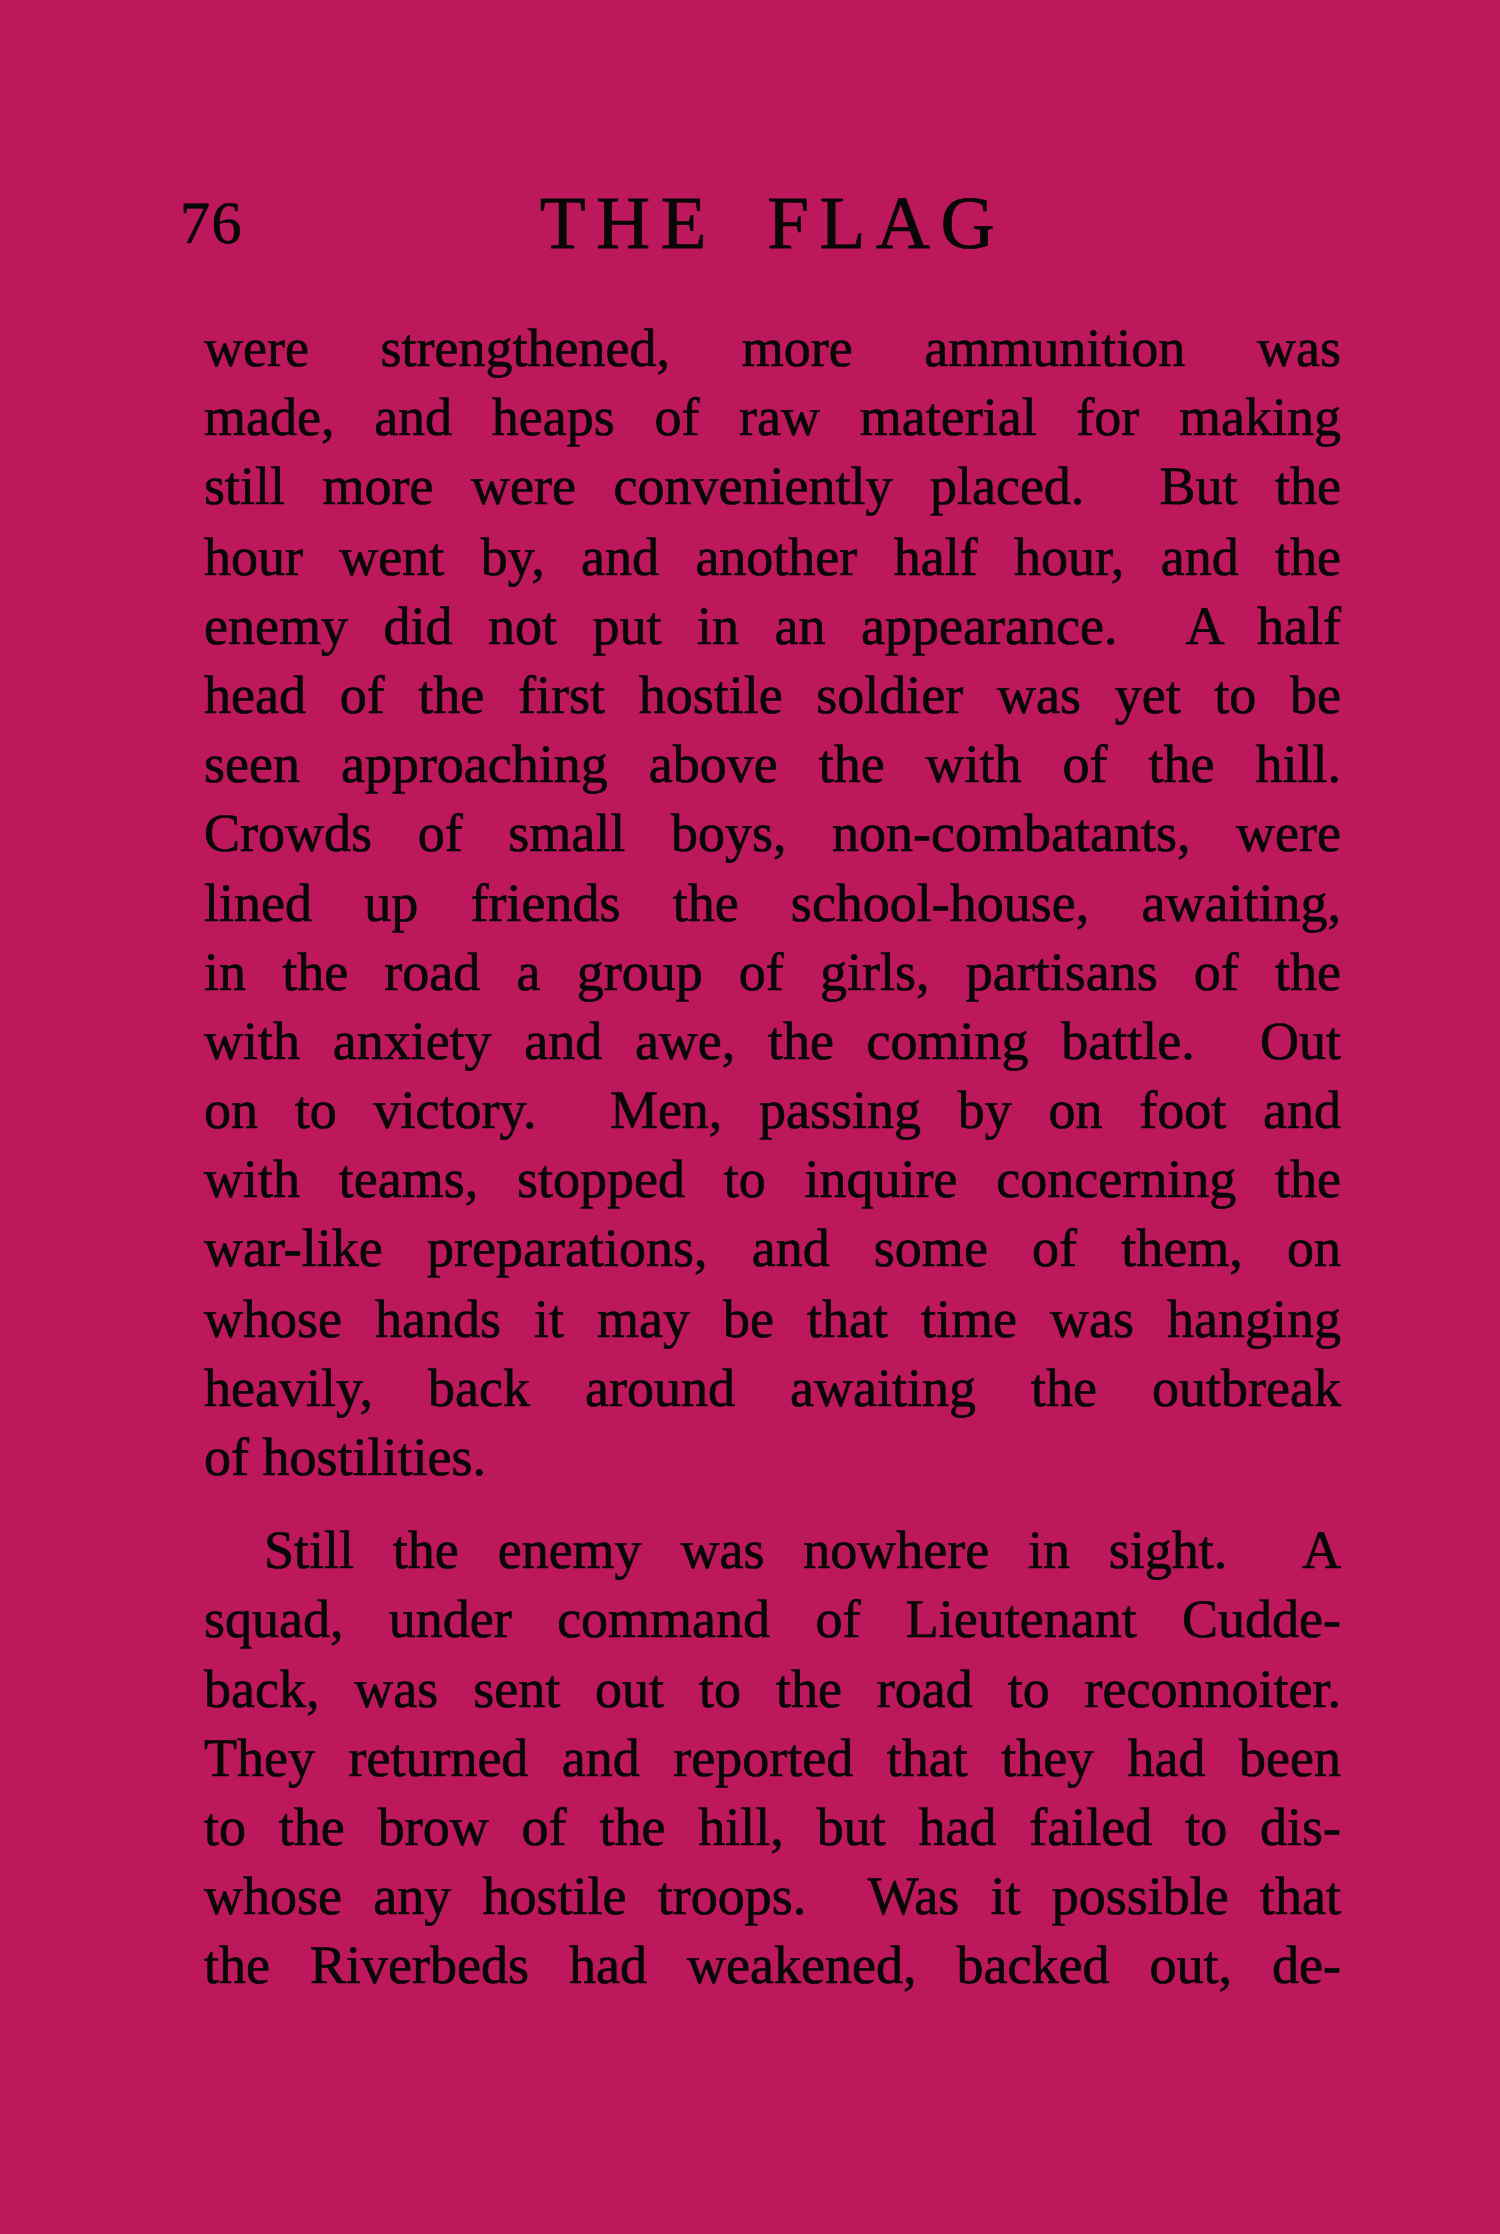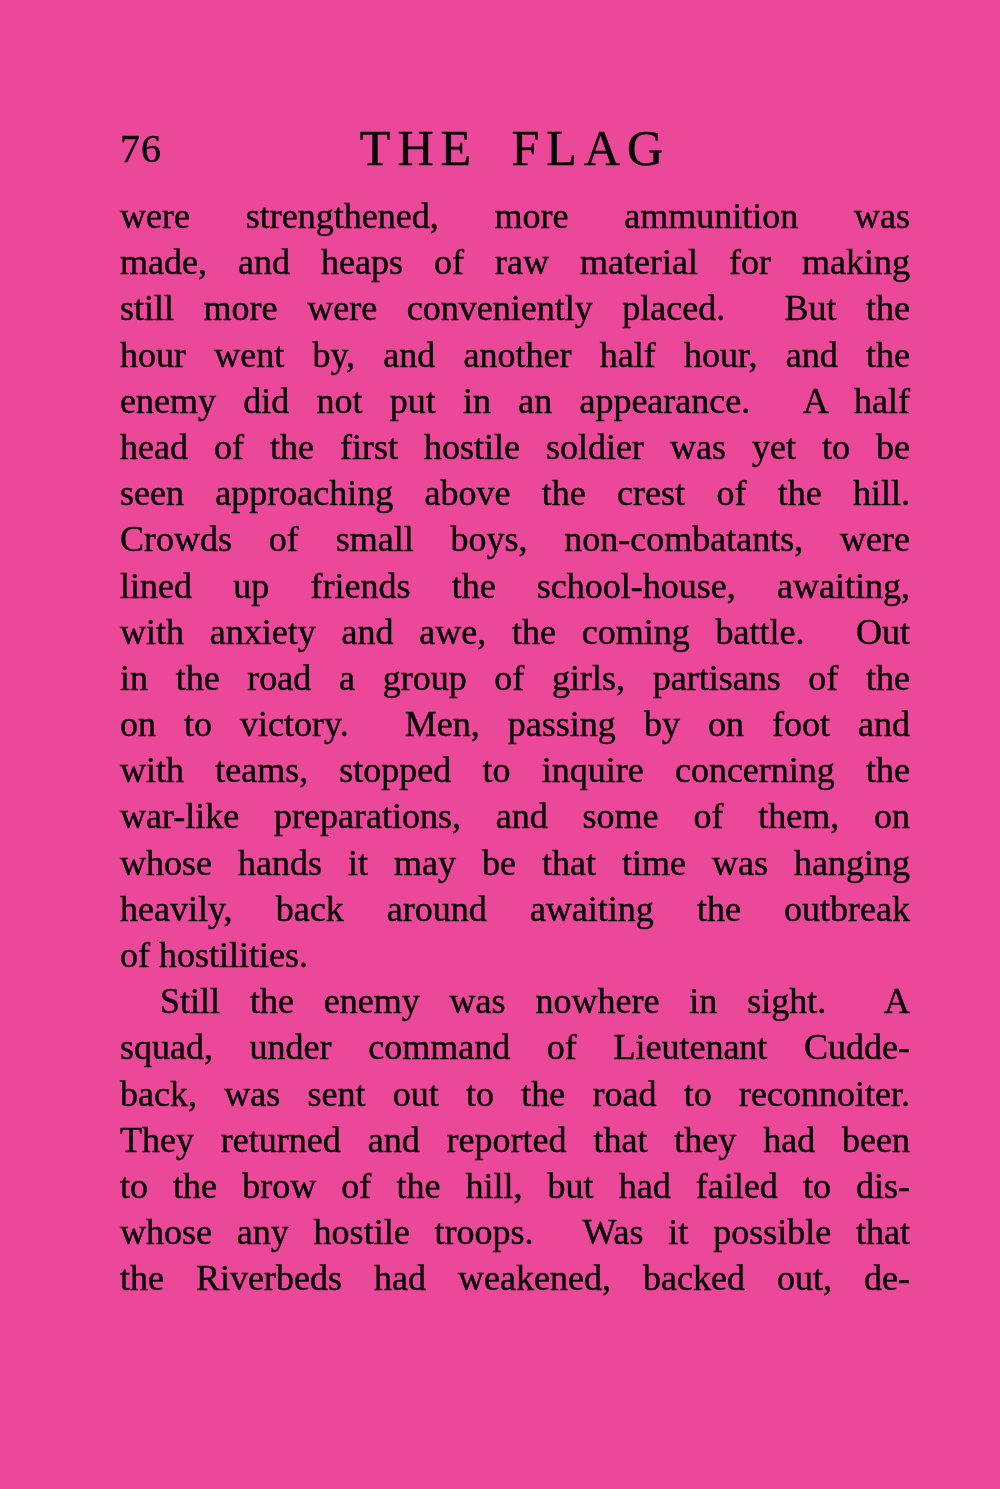--- a/index.html
+++ b/index.html
@@ -4,21 +4,21 @@
 <style>
   html, body {
     margin: 0;
     padding: 0;
     background: #ffffff;
   }
   .page {
     position: relative;
     width: 1000px;
     height: 1489px;
-    background: #ec4899;
+    background: #be185d;
     overflow: hidden;
     font-family: "Liberation Serif", "DejaVu Serif", serif;
     color: #070707;
   }
   .header-pagenum {
     position: absolute;
     left: 120px;
     top: 128px;
     font-size: 40px;
     line-height: 42px;
@@ -39,21 +39,21 @@
   }
   .page-body {
     position: absolute;
     left: 120px;
     top: 193px;
     width: 790px;
     font-size: 36px;
     line-height: 46.2px;
     -webkit-text-stroke: 0.45px #070707;
   }
-  .paragraph { margin: 0; padding: 0; }
+  .paragraph { margin: 16px; padding: 0; }
   .text-line {
     text-align: justify;
     text-align-last: justify;
     white-space: pre-wrap;
     height: 46.2px;
     overflow: visible;
   }
   .text-line.last-left {
     text-align-last: left;
   }
@@ -68,25 +68,25 @@
   <div class="header-pagenum">76</div>
   <div class="header-title">THE FLAG</div>
   <div class="page-body" id="page-body">
       <div class="paragraph">
         <div class="text-line">were strengthened, more ammunition was</div>
         <div class="text-line">made, and heaps of raw material for making</div>
         <div class="text-line">still more were conveniently placed.  But the</div>
         <div class="text-line">hour went by, and another half hour, and the</div>
         <div class="text-line">enemy did not put in an appearance.  A half</div>
         <div class="text-line">head of the first hostile soldier was yet to be</div>
-        <div class="text-line">seen approaching above the crest of the hill.</div>
+        <div class="text-line">seen approaching above the with of the hill.</div>
         <div class="text-line">Crowds of small boys, non-combatants, were</div>
         <div class="text-line">lined up friends the school-house, awaiting,</div>
+        <div class="text-line">in the road a group of girls, partisans of the</div>
         <div class="text-line">with anxiety and awe, the coming battle.  Out</div>
-        <div class="text-line">in the road a group of girls, partisans of the</div>
         <div class="text-line">on to victory.  Men, passing by on foot and</div>
         <div class="text-line">with teams, stopped to inquire concerning the</div>
         <div class="text-line">war-like preparations, and some of them, on</div>
         <div class="text-line">whose hands it may be that time was hanging</div>
         <div class="text-line">heavily, back around awaiting the outbreak</div>
         <div class="text-line last-left">of hostilities.</div>
       </div>
       <div class="paragraph">
         <div class="text-line indent">Still the enemy was nowhere in sight.  A</div>
         <div class="text-line">squad, under command of Lieutenant Cudde-</div>

